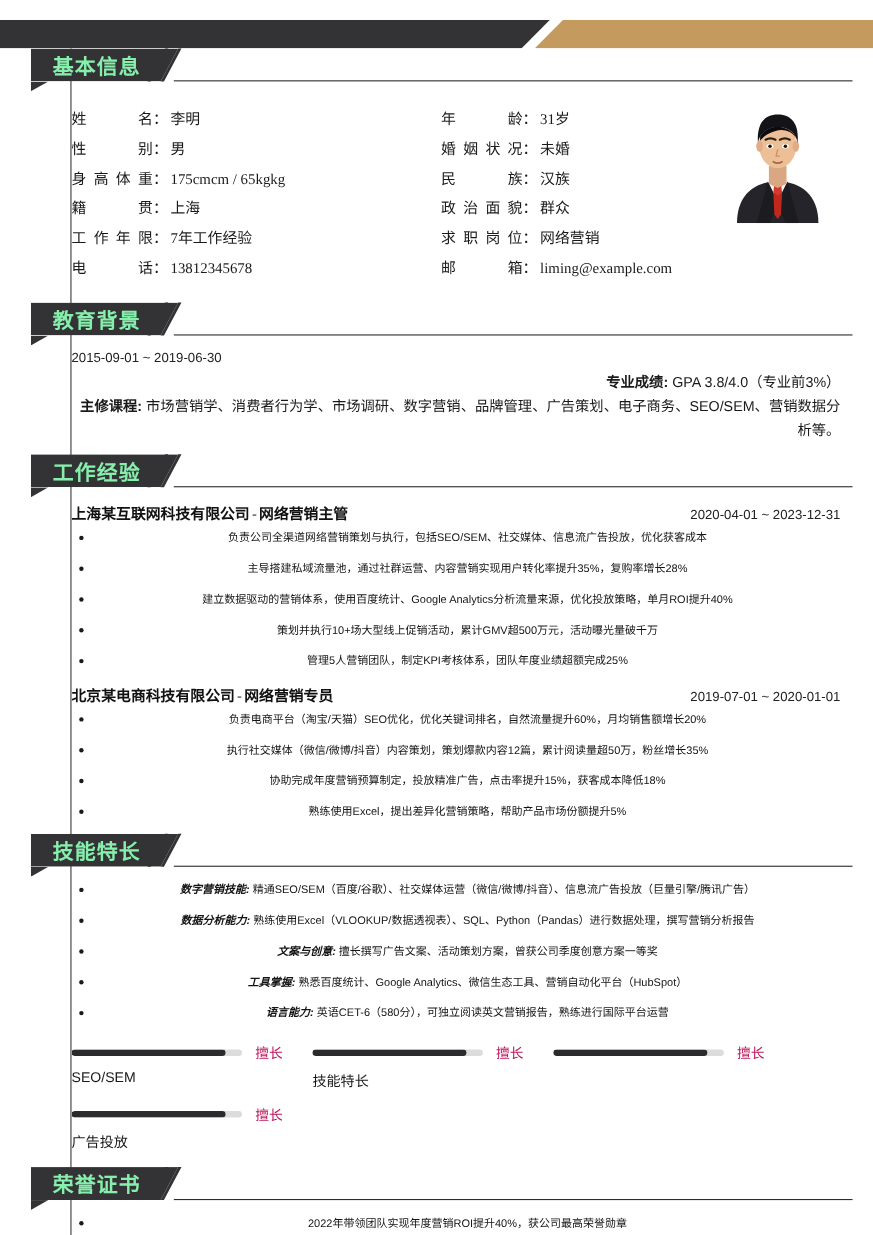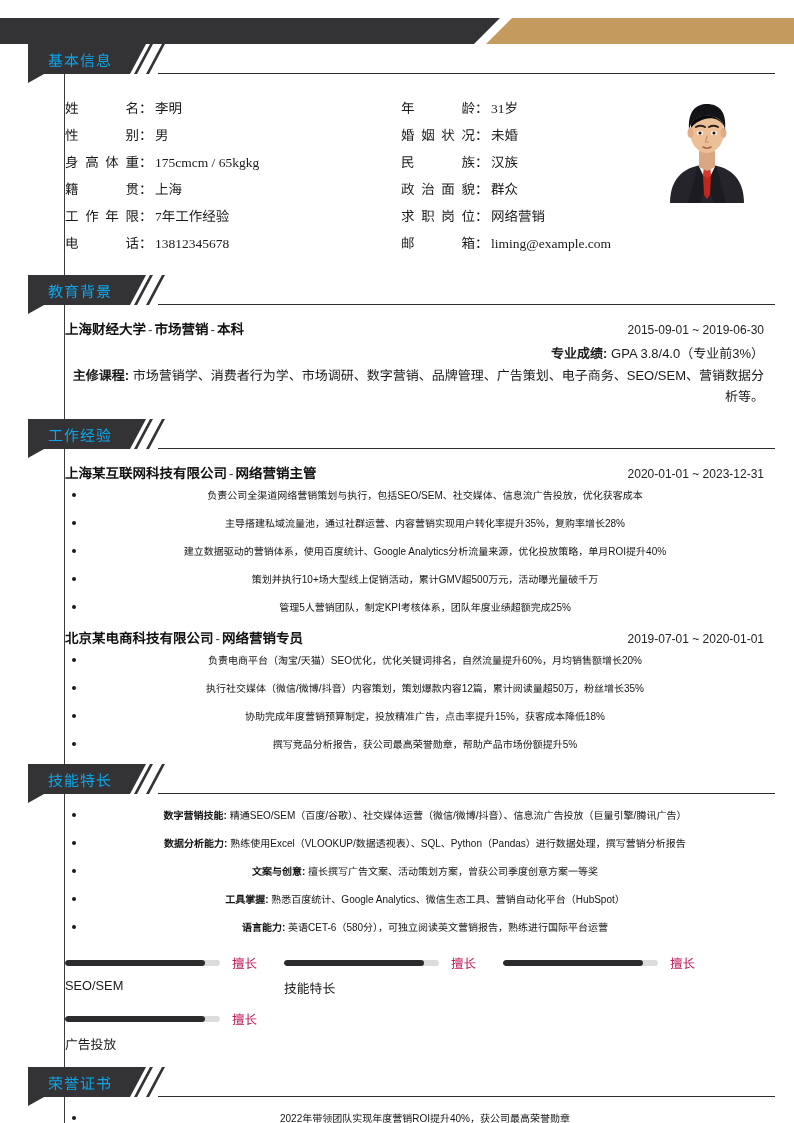--- a/index.html
+++ b/index.html
@@ -72,23 +72,23 @@
     position: absolute;
     left: 0; top: 0;
     height: 30px;
     background: #333336;
     padding: 0 34px 0 20px;
     display: flex;
     align-items: center;
     clip-path: polygon(0 0, 100% 0, calc(100% - 16px) 100%, 0 100%);
   }
   .sec-title {
-    font-size: 15px;
-    font-weight: normal;
-    color: #0ea5e9;
+    font-size: 19px;
+    font-weight: bold;
+    color: #86efac;
     letter-spacing: 1px;
     white-space: nowrap;
   }
   .sec-tail {
     position: absolute;
     left: 0; top: 30px;
     width: 16px; height: 9px;
     background: #333336;
     clip-path: polygon(0 0, 100% 0, 0 100%);
   }
@@ -218,21 +218,21 @@
   ul.bullets > li:before {
     content: "";
     position: absolute;
     left: 7px;
     top: 6px;
     width: 4px;
     height: 4px;
     border-radius: 50%;
     background: #1a1a1a;
   }
-  ul.bullets > li b { font-weight: bold; }
+  ul.bullets > li b { font-weight: bold; font-style: italic; }
 
   
   .bars {
     display: flex;
     flex-wrap: wrap;
     padding-top: 6px;
   }
   .bar-item {
     width: 219px;
     margin-bottom: 12px;
@@ -453,21 +453,20 @@
       <div class="sec-tail"></div>
       <div class="sec-stripes" style="left:106px;">
         <div class="stripe s1"></div>
         <div class="stripe s2"></div>
       </div>
       <div class="sec-rule" style="left: 130px; width: 617px;"></div>
     </div>
     <div class="sec-body" id="edu-body">
         <div class="entry">
           <div class="entry-head">
-            <div class="entry-title">上海财经大学<span class="entry-sep">-</span>市场营销<span class="entry-sep">-</span>本科</div>
             <div class="entry-date">2015-09-01 ~ 2019-06-30</div>
           </div>
           <div class="entry-line"><b>专业成绩:</b> GPA 3.8/4.0（专业前3%）</div>
           <div class="entry-line"><b>主修课程:</b> 市场营销学、消费者行为学、市场调研、数字营销、品牌管理、广告策划、电子商务、SEO/SEM、营销数据分析等。</div>
         </div>
       </div>
   </div>
 
   <div class="section" style="margin-top:12px;">
     <div class="sec-head">
@@ -478,40 +477,40 @@
       <div class="sec-stripes" style="left:106px;">
         <div class="stripe s1"></div>
         <div class="stripe s2"></div>
       </div>
       <div class="sec-rule" style="left: 130px; width: 617px;"></div>
     </div>
     <div class="sec-body" id="work-body">
         <div class="entry">
           <div class="entry-head">
             <div class="entry-title">上海某互联网科技有限公司<span class="entry-sep">-</span>网络营销主管</div>
-            <div class="entry-date">2020-01-01 ~ 2023-12-31</div>
+            <div class="entry-date">2020-04-01 ~ 2023-12-31</div>
           </div>
           <ul class="bullets">
             <li>负责公司全渠道网络营销策划与执行，包括SEO/SEM、社交媒体、信息流广告投放，优化获客成本</li>
             <li>主导搭建私域流量池，通过社群运营、内容营销实现用户转化率提升35%，复购率增长28%</li>
             <li>建立数据驱动的营销体系，使用百度统计、Google Analytics分析流量来源，优化投放策略，单月ROI提升40%</li>
             <li>策划并执行10+场大型线上促销活动，累计GMV超500万元，活动曝光量破千万</li>
             <li>管理5人营销团队，制定KPI考核体系，团队年度业绩超额完成25%</li>
           </ul>
         </div>
         <div class="entry" style="margin-top: 6px;">
           <div class="entry-head">
             <div class="entry-title">北京某电商科技有限公司<span class="entry-sep">-</span>网络营销专员</div>
             <div class="entry-date">2019-07-01 ~ 2020-01-01</div>
           </div>
           <ul class="bullets">
             <li>负责电商平台（淘宝/天猫）SEO优化，优化关键词排名，自然流量提升60%，月均销售额增长20%</li>
             <li>执行社交媒体（微信/微博/抖音）内容策划，策划爆款内容12篇，累计阅读量超50万，粉丝增长35%</li>
             <li>协助完成年度营销预算制定，投放精准广告，点击率提升15%，获客成本降低18%</li>
-            <li>撰写竞品分析报告，获公司最高荣誉勋章，帮助产品市场份额提升5%</li>
+            <li>熟练使用Excel，提出差异化营销策略，帮助产品市场份额提升5%</li>
           </ul>
         </div>
       </div>
   </div>
 
   <div class="section" style="margin-top:8px;">
     <div class="sec-head">
       <div class="sec-tab">
         <span class="sec-title">技能特长</span>
       </div>

